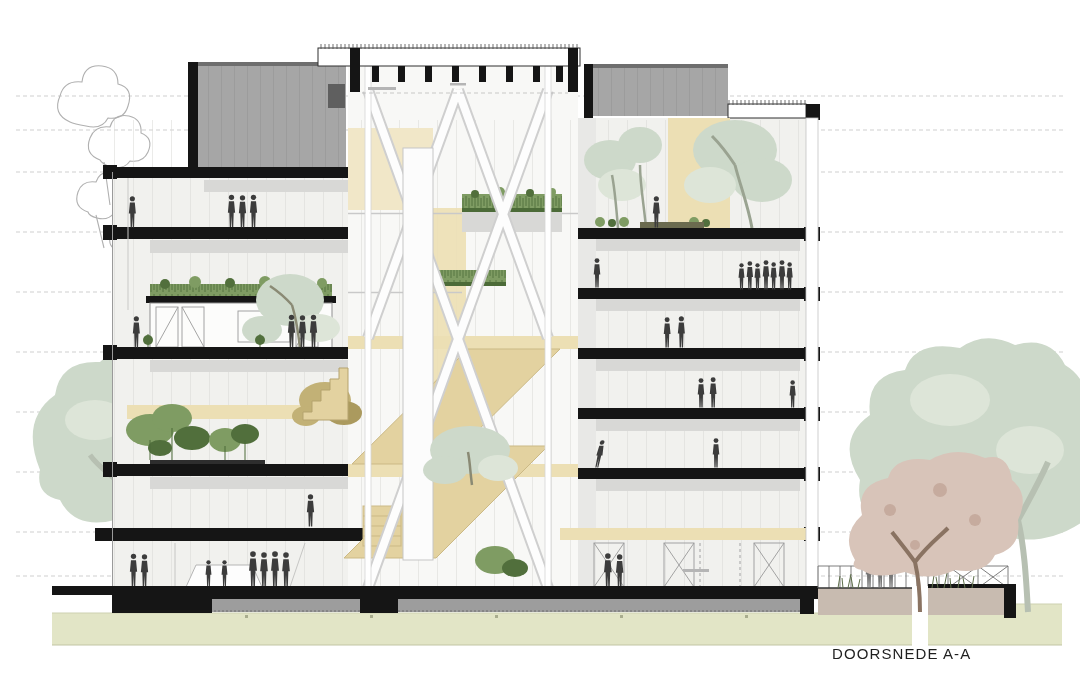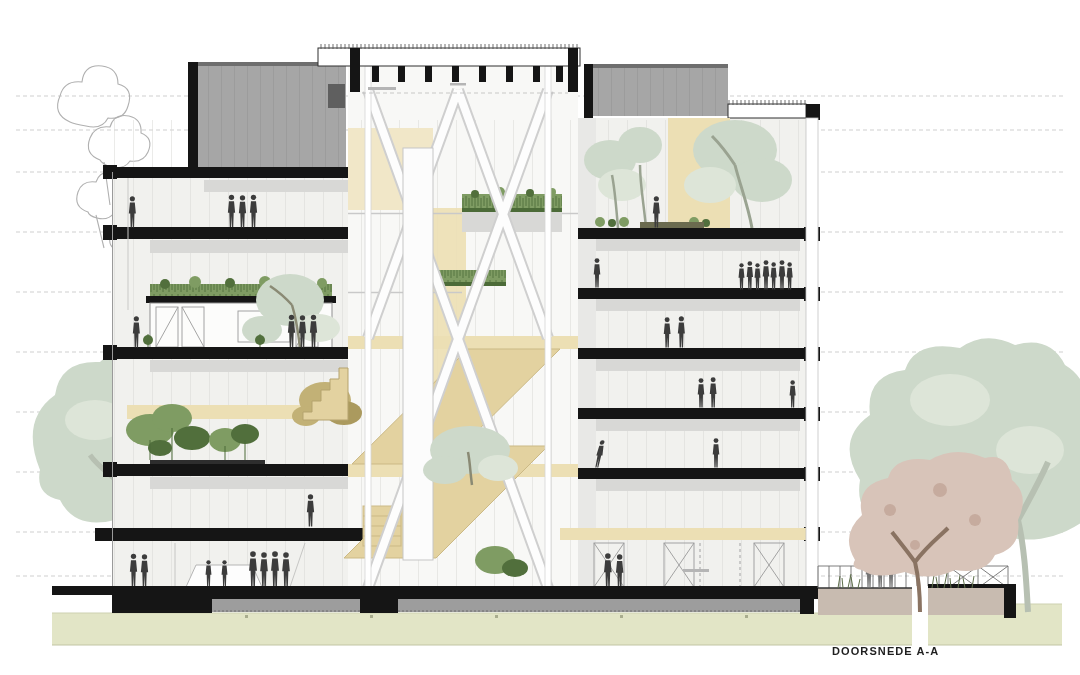--- a/index.html
+++ b/index.html
@@ -3,21 +3,21 @@
 <meta charset="utf-8">
 <style>
   html,body{margin:0;padding:0;background:#fff;}
   .stage{
     position:relative;width:1080px;height:675px;background:#fff;overflow:hidden;
     font-family:"Liberation Sans", sans-serif;
   }
   svg{position:absolute;left:0;top:0;}
   .title{
     position:absolute;left:832px;top:645px;
-    font-size:11px;font-weight:700;letter-spacing:1.1px;
+    font-size:15px;font-weight:400;letter-spacing:1.1px;
     color:var(--title-color,#1f1f1f);white-space:nowrap;
   }
   
   .ink{fill:var(--ink,#151515);}
   .roof{fill:var(--roof-gray,#a6a6a6);}
   .found{fill:var(--foundation-gray,#9d9d9d);}
   .wall{fill:var(--interior-gray,#efefec);}
   .ceil{fill:var(--ceiling-gray,#d8d8d6);}
   .beige{fill:var(--beige,#ecdfb4);}
   .beiged{fill:var(--beige-dark,#e2d09c);}

